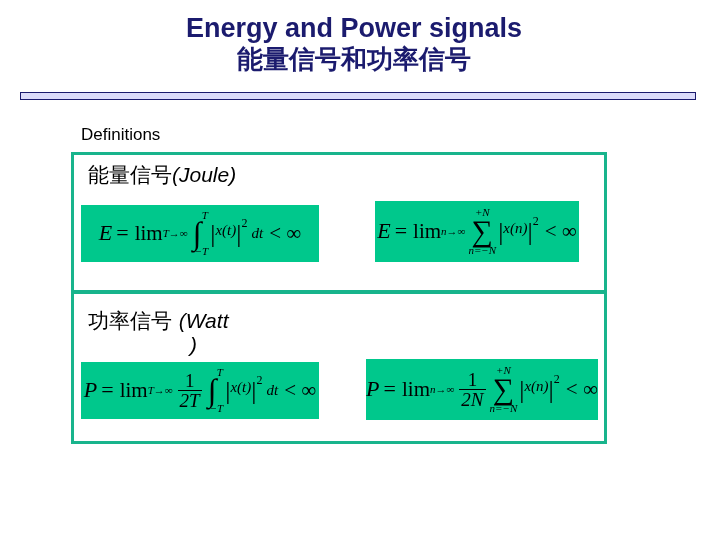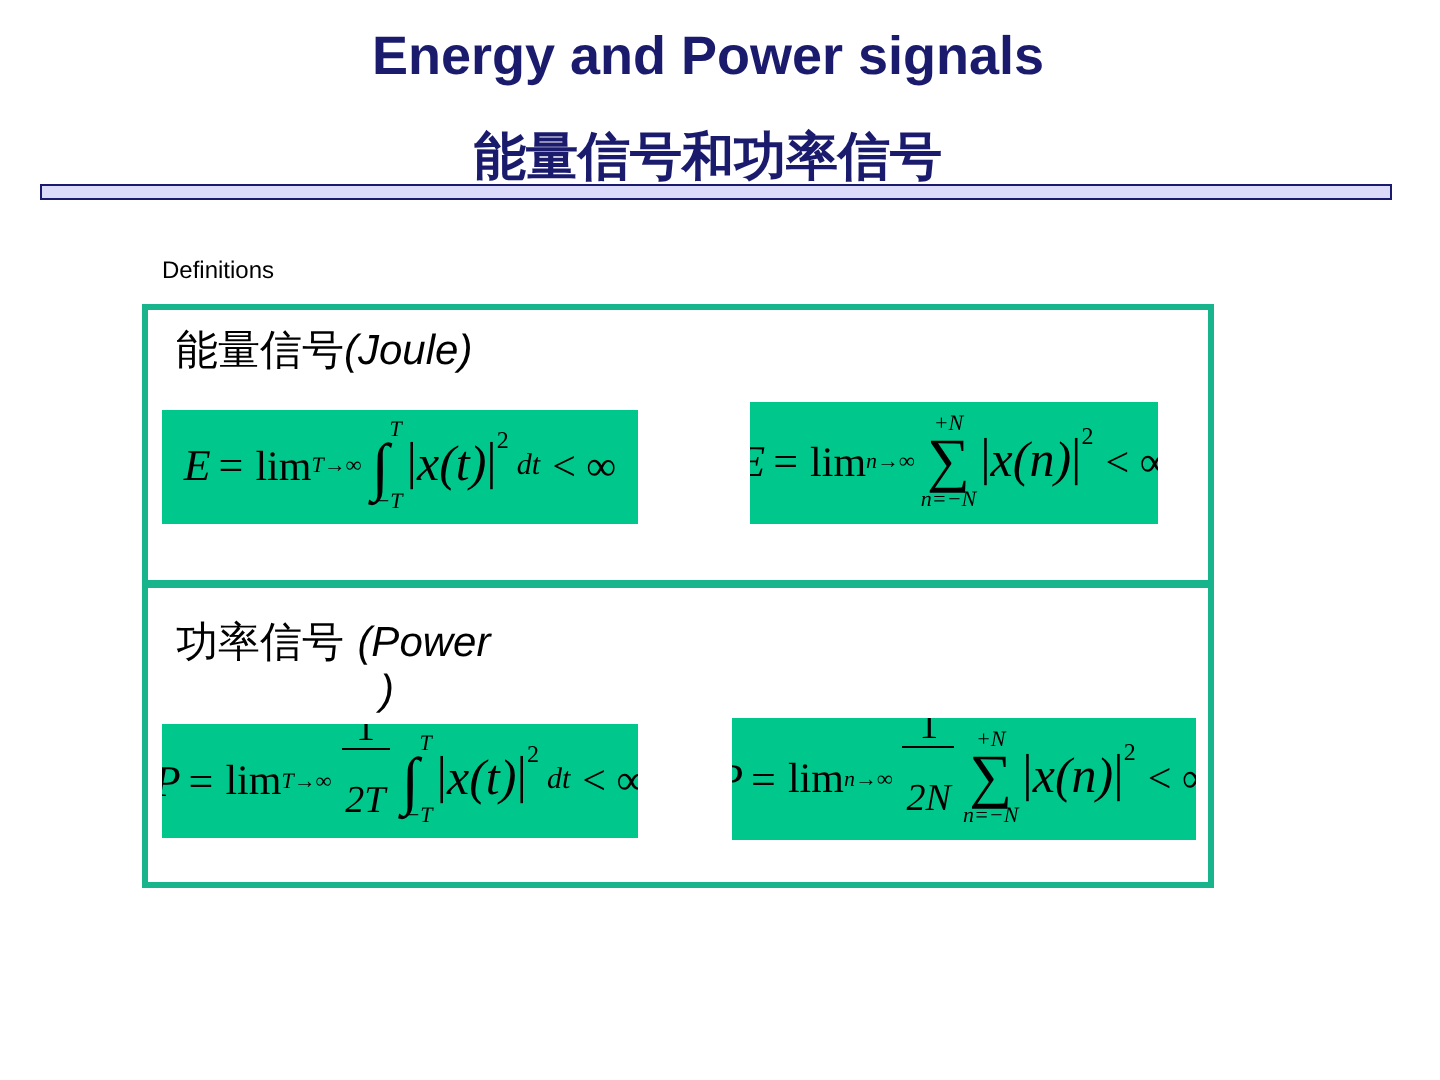--- a/index.html
+++ b/index.html
@@ -26,47 +26,47 @@
   }
   #title-en {
     font-family: "Liberation Sans", sans-serif;
     font-size: 27px;
     font-weight: bold;
     line-height: 32px;
     letter-spacing: 0px;
     white-space: nowrap;
   }
   #title-zh {
-    font-family: Liberation Sans, sans-serif;
+    font-family: Liberation Mono, monospace;
     font-size: 26px;
     font-weight: bold;
     line-height: 32px;
     white-space: nowrap;
-    margin-top: 18px;
+    margin-top: 1px;
   }
 
   
   #title-rule {
     position: absolute;
     left: 20px;
     top: 92px;
     width: 676px;
     height: 8px;
     background: #dcdcfa;
     border: 1px solid #1b1b6e;
     box-sizing: border-box;
   }
 
   
   #definitions-label {
     position: absolute;
     left: 81px;
     top: 124px;
     font-family: "Liberation Sans", sans-serif;
-    font-size: 12px;
+    font-size: 17px;
     color: #000000;
     line-height: 22px;
     white-space: nowrap;
   }
 
   
   #content-box {
     position: absolute;
     left: 71px;
     top: 152px;
@@ -151,21 +151,21 @@
   .limop .lim-main { font-size: 21px; }
   .limop .lim-sub  { font-size: 11px; font-style: italic; margin-top: 1px; }
   .frac {
     display: inline-flex;
     flex-direction: column;
     align-items: center;
     margin: 0 3px;
     line-height: 1;
   }
   .frac .num { font-size: 19px; padding: 0 2px; }
-  .frac .den { font-size: 19px; padding: 16px 2px; border-top: 1.2px solid #000; font-style: italic; }
+  .frac .den { font-size: 19px; padding: 0 2px; border-top: 1.2px solid #000; font-style: italic; }
   .bigop {
     display: inline-flex;
     flex-direction: column;
     align-items: center;
     line-height: 1;
     margin: 0 1px;
   }
   .bigop .lim-top { font-size: 11px; font-style: italic; }
   .bigop .glyph   { font-size: 30px; line-height: 0.88; }
   .bigop .lim-bot { font-size: 11px; font-style: italic; }
@@ -178,21 +178,21 @@
   }
   .intop .lim-top { font-size: 11px; font-style: italic; margin-left: 9px; }
   .intop .glyph   { font-size: 32px; line-height: 0.78; }
   .intop .lim-bot { font-size: 11px; font-style: italic; margin-left: 2px; }
   .abs {
     display: inline-flex;
     align-items: flex-start;
     margin-left: 1px;
   }
   .abs .bar  { font-size: 26px; line-height: 0.92; }
-  .abs .body { font-size: 25px; font-style: italic; line-height: 1.15; font-family: Liberation Serif, serif; }
+  .abs .body { font-size: 15px; font-style: italic; line-height: 1.15; font-family: Liberation Serif, serif; }
   .sup { font-size: 12px; vertical-align: super; line-height: 1; position: relative; top: -5px; }
   .dx  { font-style: italic; margin-left: 4px; font-size: 15px; }
   .tail { margin-left: 6px; font-size: 21px; }
 </style>
 </head>
 <body>
 
 <div id="title-block">
   <div id="title-en">Energy and Power signals</div>
   <div id="title-zh">能量信号和功率信号</div>
@@ -200,21 +200,21 @@
 
 <div id="title-rule"></div>
 
 <div id="definitions-label">Definitions</div>
 
 <div id="content-box"></div>
 <div id="section-divider"></div>
 
 <div class="section-heading" id="energy-heading"><span class="zh">能量信号</span><span class="unit">(Joule)</span></div>
 
-<div class="section-heading" id="power-heading"><span class="zh">功率信号 </span><span class="unit">(Power</span><span class="wrap-paren">)</span></div>
+<div class="section-heading" id="power-heading"><span class="zh">功率信号 </span><span class="unit">(Watt</span><span class="wrap-paren">)</span></div>
 
 <div class="formula-plate" id="formula-energy-continuous">
   <span class="math">
     <span class="var">E</span>
     <span class="op">=</span>
     <span class="limop">
       <span class="lim-main">lim</span>
       <span class="lim-sub">T→∞</span>
     </span>
     <span class="intop">

